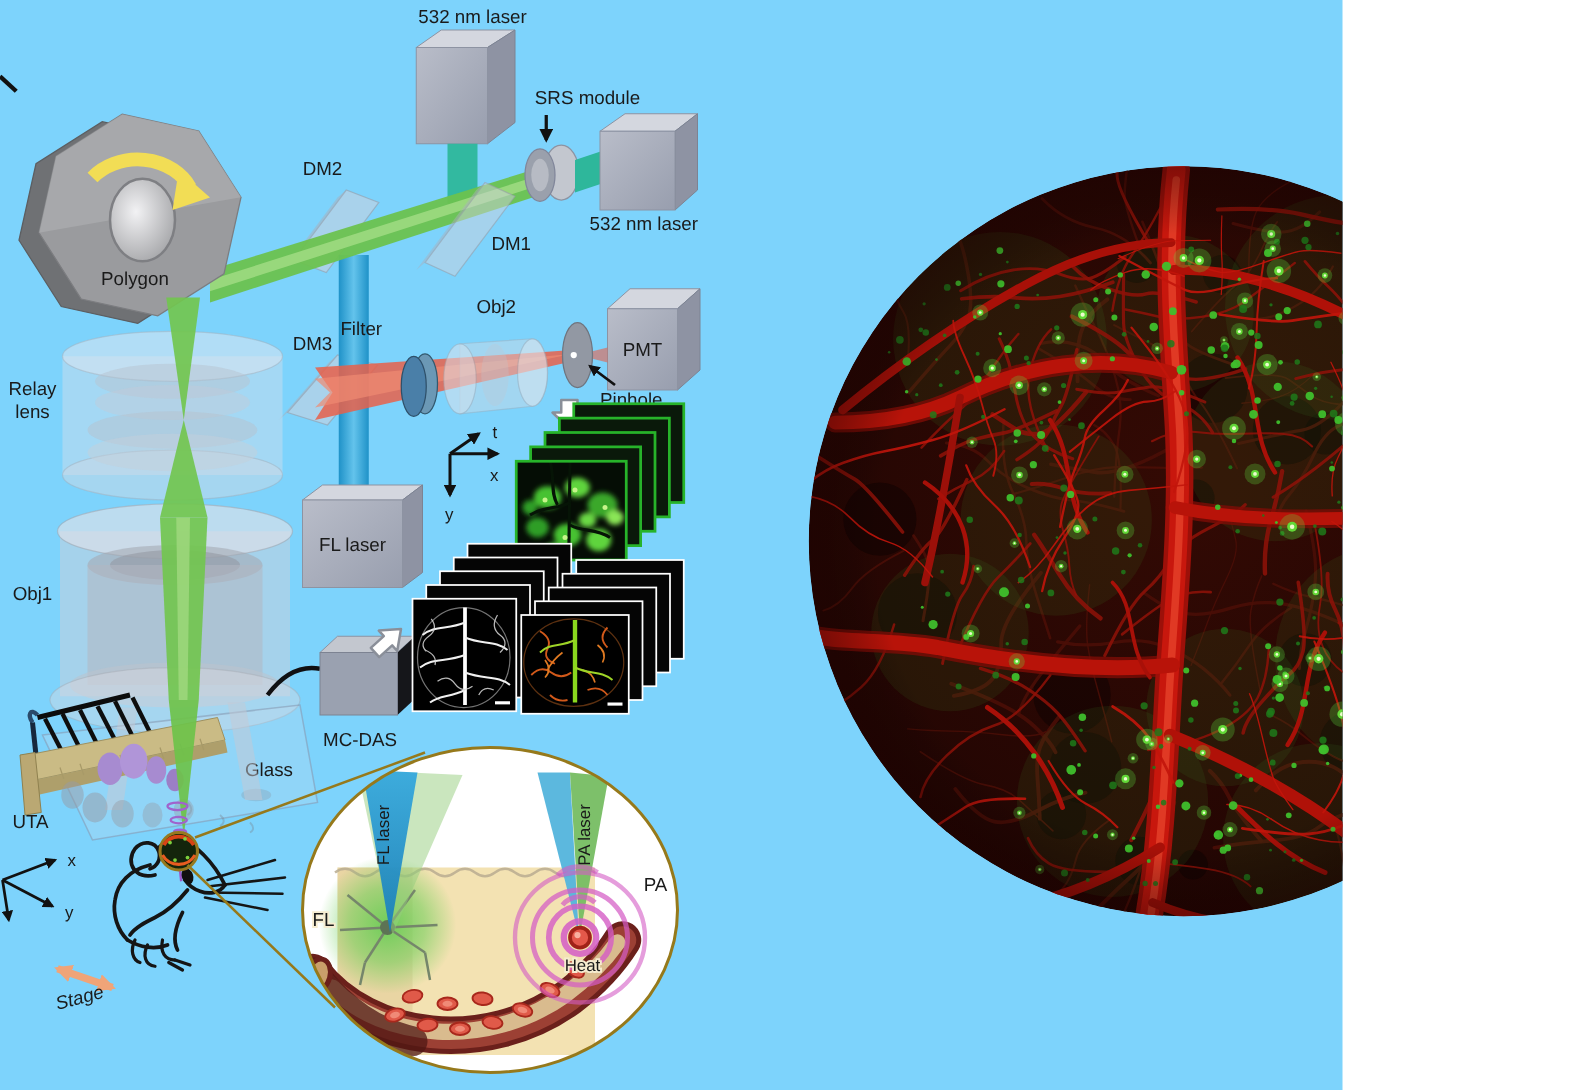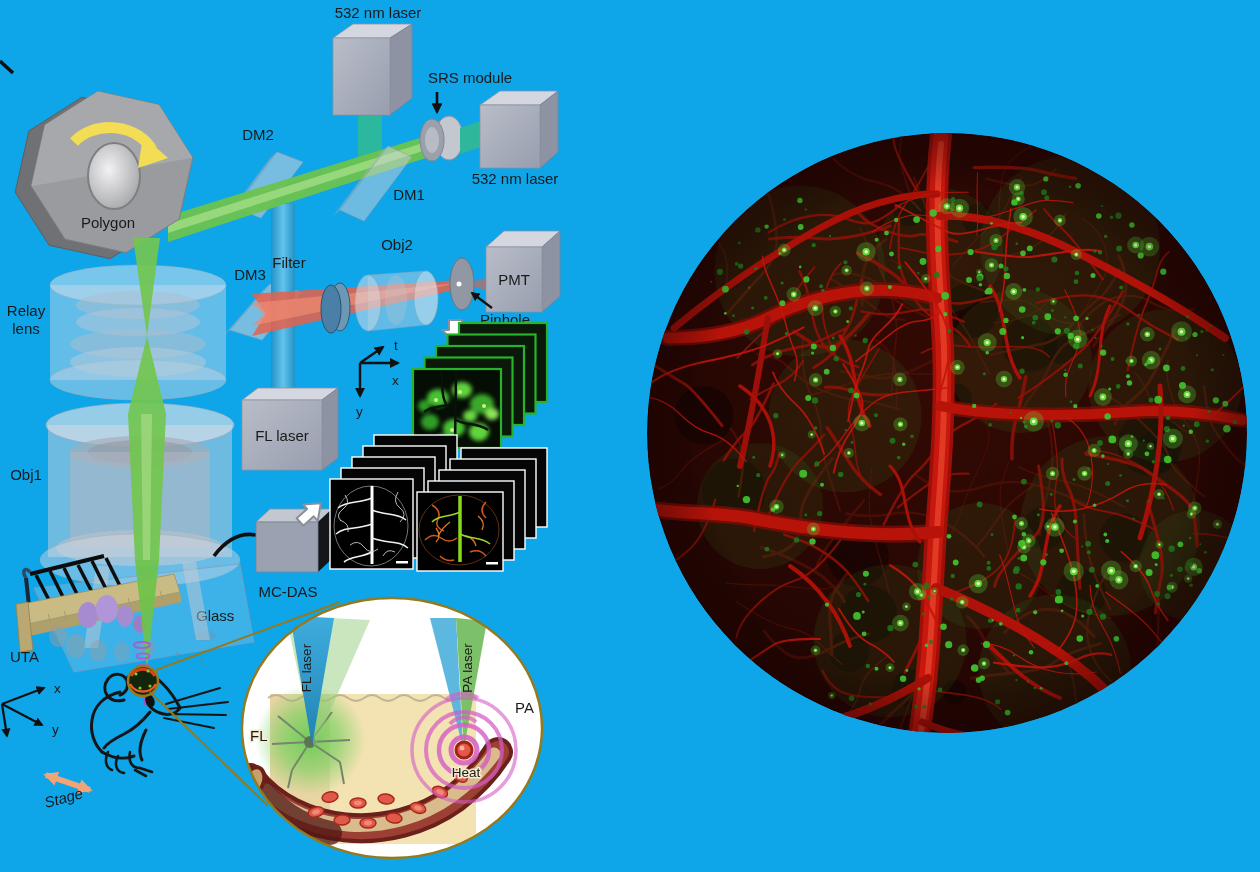--- a/index.html
+++ b/index.html
@@ -1,16 +1,16 @@
 <!DOCTYPE html>
 <html><head>
 <meta charset="utf-8">
 <style>
   html,body { margin:0; padding:0; background:#ffffff; }
-  .stage { position:relative; width:1260px; height:872px; background:#0ea5e9; overflow:hidden;
+  .stage { position:relative; width:1074px; height:872px; background:#7dd3fc; overflow:hidden;
            font-family:"Liberation Sans", sans-serif; }
   svg { position:absolute; top:0; left:0; }
   #micro-svg { left:640px; top:86px; }
   .lbl   { font:15px "Liberation Sans", sans-serif; fill:#1a1a1a; }
   .lbl-s { font:13.5px "Liberation Sans", sans-serif; fill:#1a1a1a; }
   .lbl-i { font:italic 15px "Liberation Sans", sans-serif; fill:#1a1a1a; }
   .mid   { text-anchor:middle; }
   .halo  { paint-order:stroke; stroke:#f6ecd0; stroke-width:3px; }
 </style>
 </head>

